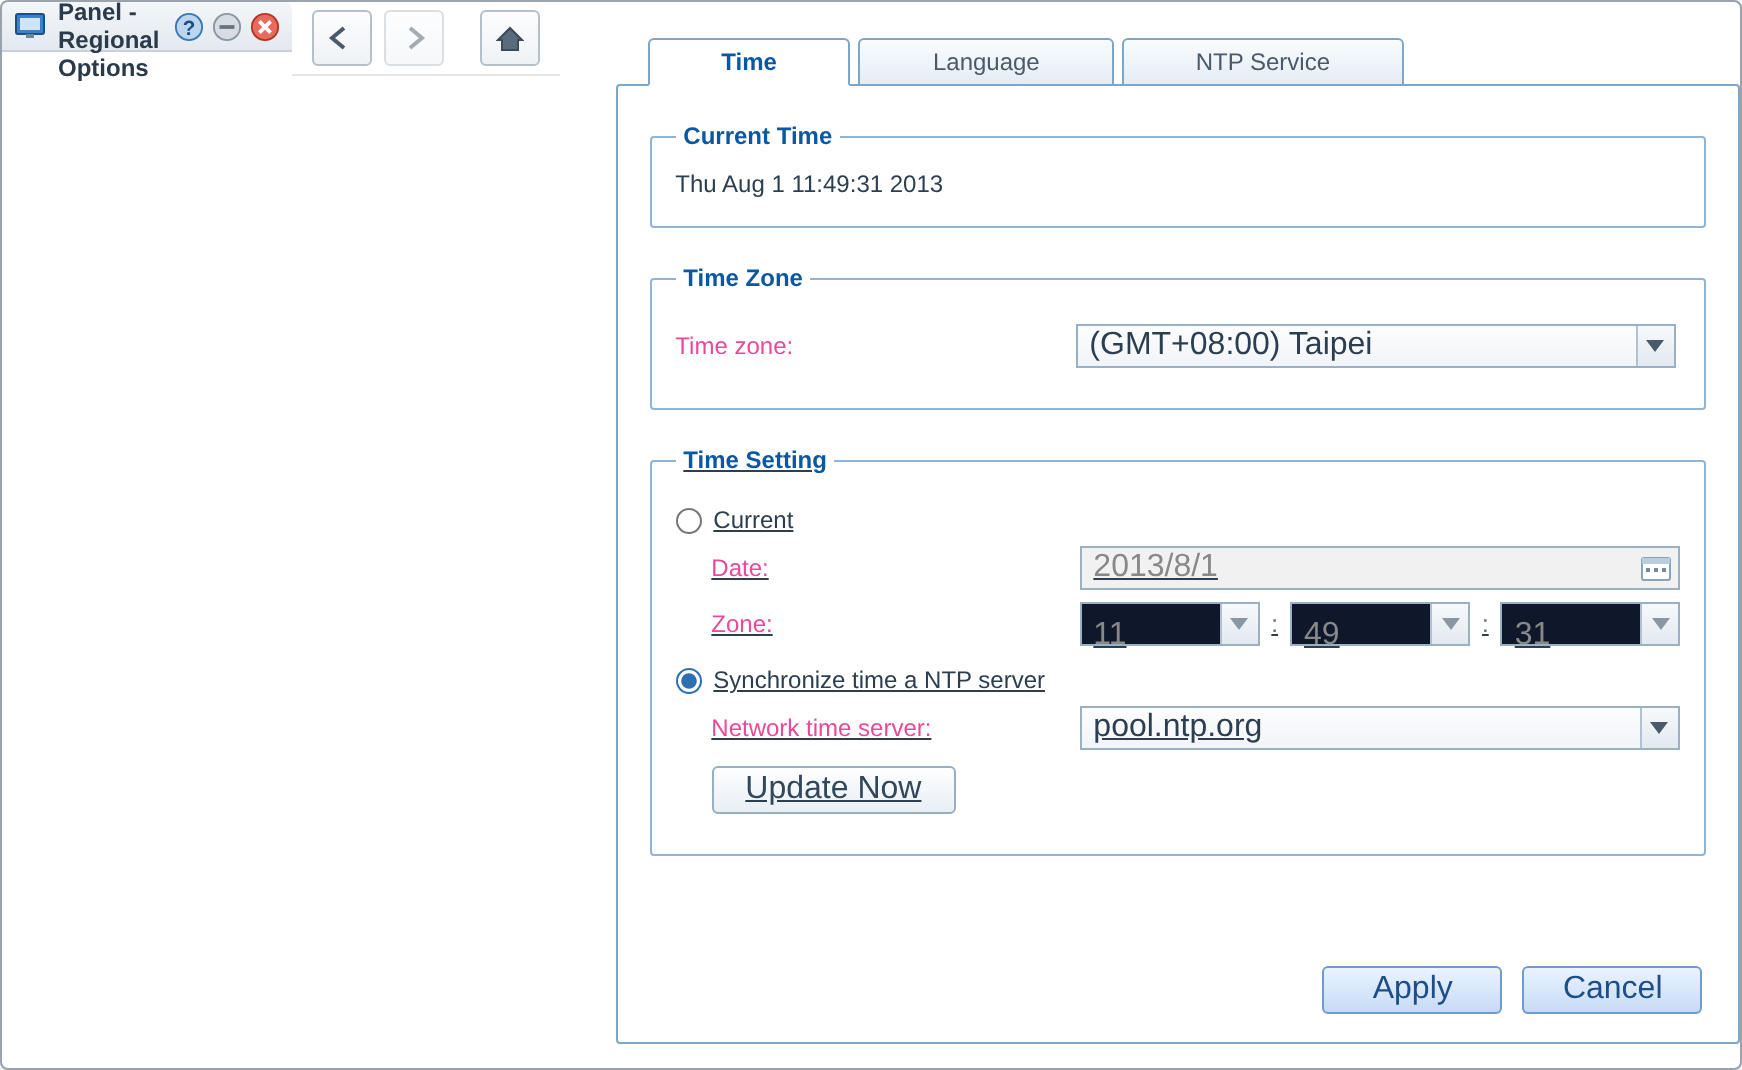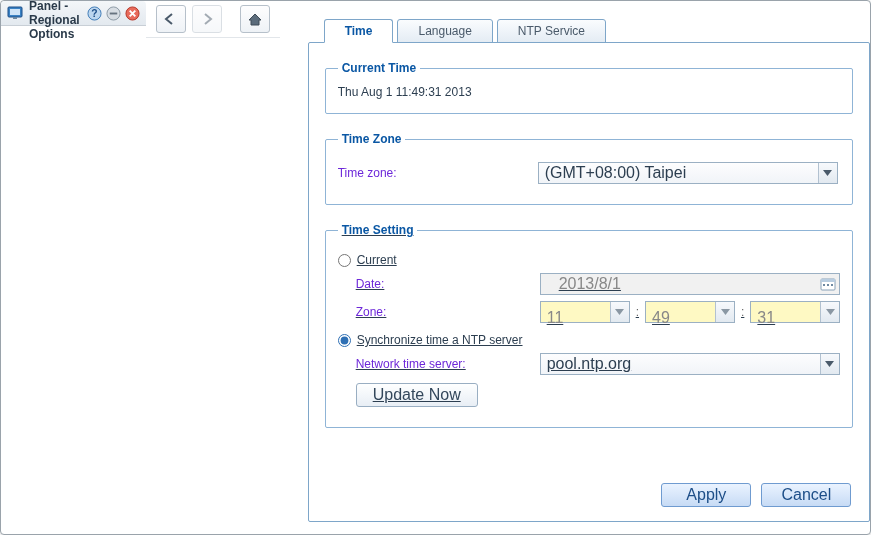--- a/index.html
+++ b/index.html
@@ -6,38 +6,38 @@
   .window{width:871px;height:535px;box-sizing:border-box;border:1px solid #9aa3ab;border-radius:4px;background:#fff;box-shadow:0 1px 3px rgba(0,0,0,0.15);position:relative;display:flex;}
   .titlebar{height:24px;background:linear-gradient(#f3f6f9,#e3e9ef);border-bottom:1px solid #c8cfd6;border-radius:4px 4px 0 0;display:flex;align-items:center;padding:0 6px;font-size:12px;color:#2a3a4a;font-weight:bold;}
   .titlebar .app-icon{width:16px;height:16px;margin-right:6px;display:inline-flex;align-items:center;justify-content:center;}
   .titlebar .spacer{flex:1;}
   .titlebar .tbtn{width:16px;height:16px;margin-left:4px;display:inline-flex;align-items:center;justify-content:center;cursor:pointer;}
   .toolbar{height:36px;display:flex;align-items:center;gap:6px;padding:0 10px;border-bottom:1px solid #e2e6ea;}
   .navbtn{width:28px;height:26px;border:1px solid #b6c0ca;border-radius:3px;background:linear-gradient(#fdfdfe,#eef2f6);display:flex;align-items:center;justify-content:center;cursor:pointer;}
   .navbtn.disabled{opacity:.5;cursor:default;}
   .content{flex:1;padding:18px 28px 12px 28px;display:flex;flex-direction:column;}
   .tabs{display:flex;gap:4px;margin-left:16px;margin-bottom:-1px;position:relative;z-index:2;}
-  .tab{padding:4px 20px;border:1px solid #7ea6c9;border-bottom:1px solid #7ea6c9;border-radius:3px 3px 0 0;background:linear-gradient(#fafcfe,#e4ecf4);color:#4a5a6a;cursor:pointer;position:relative;}
+  .tab{padding:4px 36px;border:1px solid #7ea6c9;border-bottom:1px solid #7ea6c9;border-radius:3px 3px 0 0;background:linear-gradient(#fafcfe,#e4ecf4);color:#4a5a6a;cursor:pointer;position:relative;}
   .tab.active{background:#fff;border-bottom:1px solid #fff;color:#0a57a4;font-weight:bold;}
   .panel{border:1px solid #7ea6c9;border-radius:2px;flex:1;padding:18px 16px 14px 16px;background:#fff;display:flex;flex-direction:column;gap:18px;}
   fieldset.group{border:1px solid #8fb4d6;border-radius:2px;padding:10px 12px 14px 12px;margin:0;}
   fieldset.group>legend{color:#0a57a4;font-weight:bold;padding:0 4px;font-size:12px;}
   .row{display:flex;align-items:center;margin:6px 0;}
-  .row .label{width:200px;color:#6d28d9;}
+  .row .label{width:200px;color:#ec4899;}
   .indent{margin-left:18px;}
   .txtval{color:#2c3e50;}
   .select, .combo, .datefield, .smallsel{
     border:1px solid #9bb0c3;background:linear-gradient(#fdfdfe,#f1f4f8);
     height:22px;box-sizing:border-box;font-size:16px;color:#2c3e50;
     display:flex;align-items:center;position:relative;
   }
   .select{width:300px;padding:0 22px 0 6px;cursor:pointer;}
   .combo{width:300px;padding:0 12px 0 6px;}
-  .datefield{width:300px;padding:0 24px 0 18px;background:#f1f1f1;color:#888;}
-  .smallsel{width:90px;padding:12px 20px 0 6px;color:#888;background:#fef9c3;}
+  .datefield{width:300px;padding:0 24px 0 6px;background:#f1f1f1;color:#888;}
+  .smallsel{width:90px;padding:12px 20px 0 6px;color:#888;background:#0f172a;}
   .caret{position:absolute;right:0;top:0;width:18px;height:100%;border-left:1px solid #b2c1d0;display:flex;align-items:center;justify-content:center;background:linear-gradient(#f7f9fc,#e2e9f0);}
   .caret svg{display:block;}
   .calicon{position:absolute;right:3px;top:2px;width:16px;height:16px;}
   .radio-row{display:flex;align-items:center;gap:6px;margin:6px 0;}
   input[type=radio]{accent-color:#2e6fb4;margin:0;}
   .time-group{display:flex;align-items:center;gap:6px;}
   .colon{color:#666;}
   .btn{height:24px;padding:0 16px;border:1px solid #99aec2;border-radius:3px;background:linear-gradient(#feffff,#e8eef5);color:#33475b;cursor:pointer;display:inline-flex;align-items:center;justify-content:center;font-size:16px;}
   .footer{display:flex;justify-content:flex-end;gap:10px;padding:10px 2px 0 0;}
   .btn.primary{width:90px;background:linear-gradient(#eaf3ff,#c7dbf5);border-color:#6f9bd0;color:#1d4e88;}

